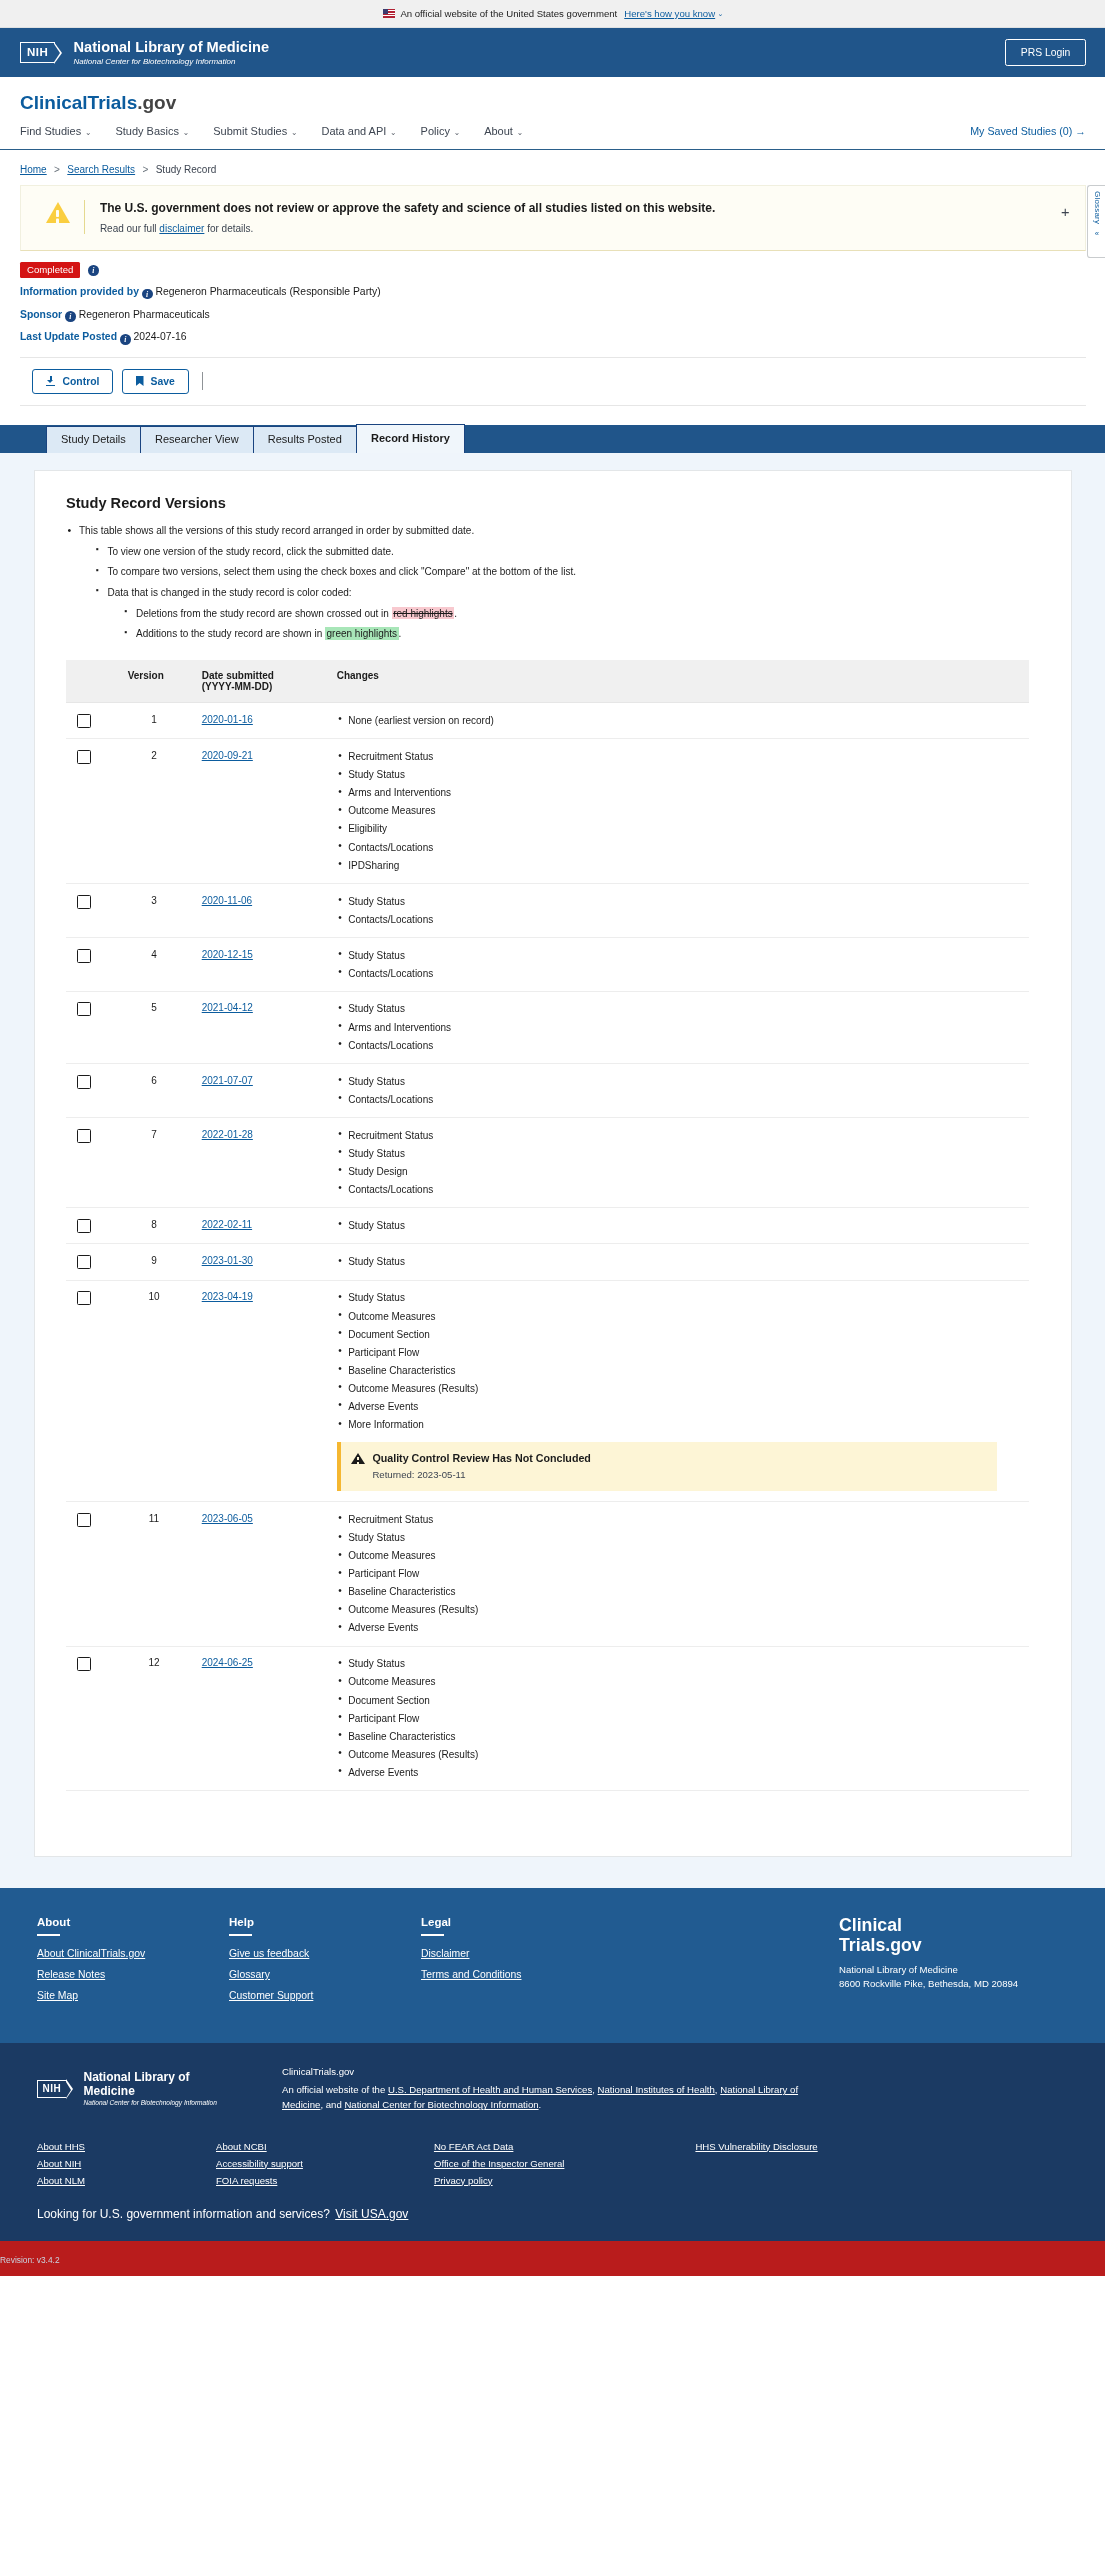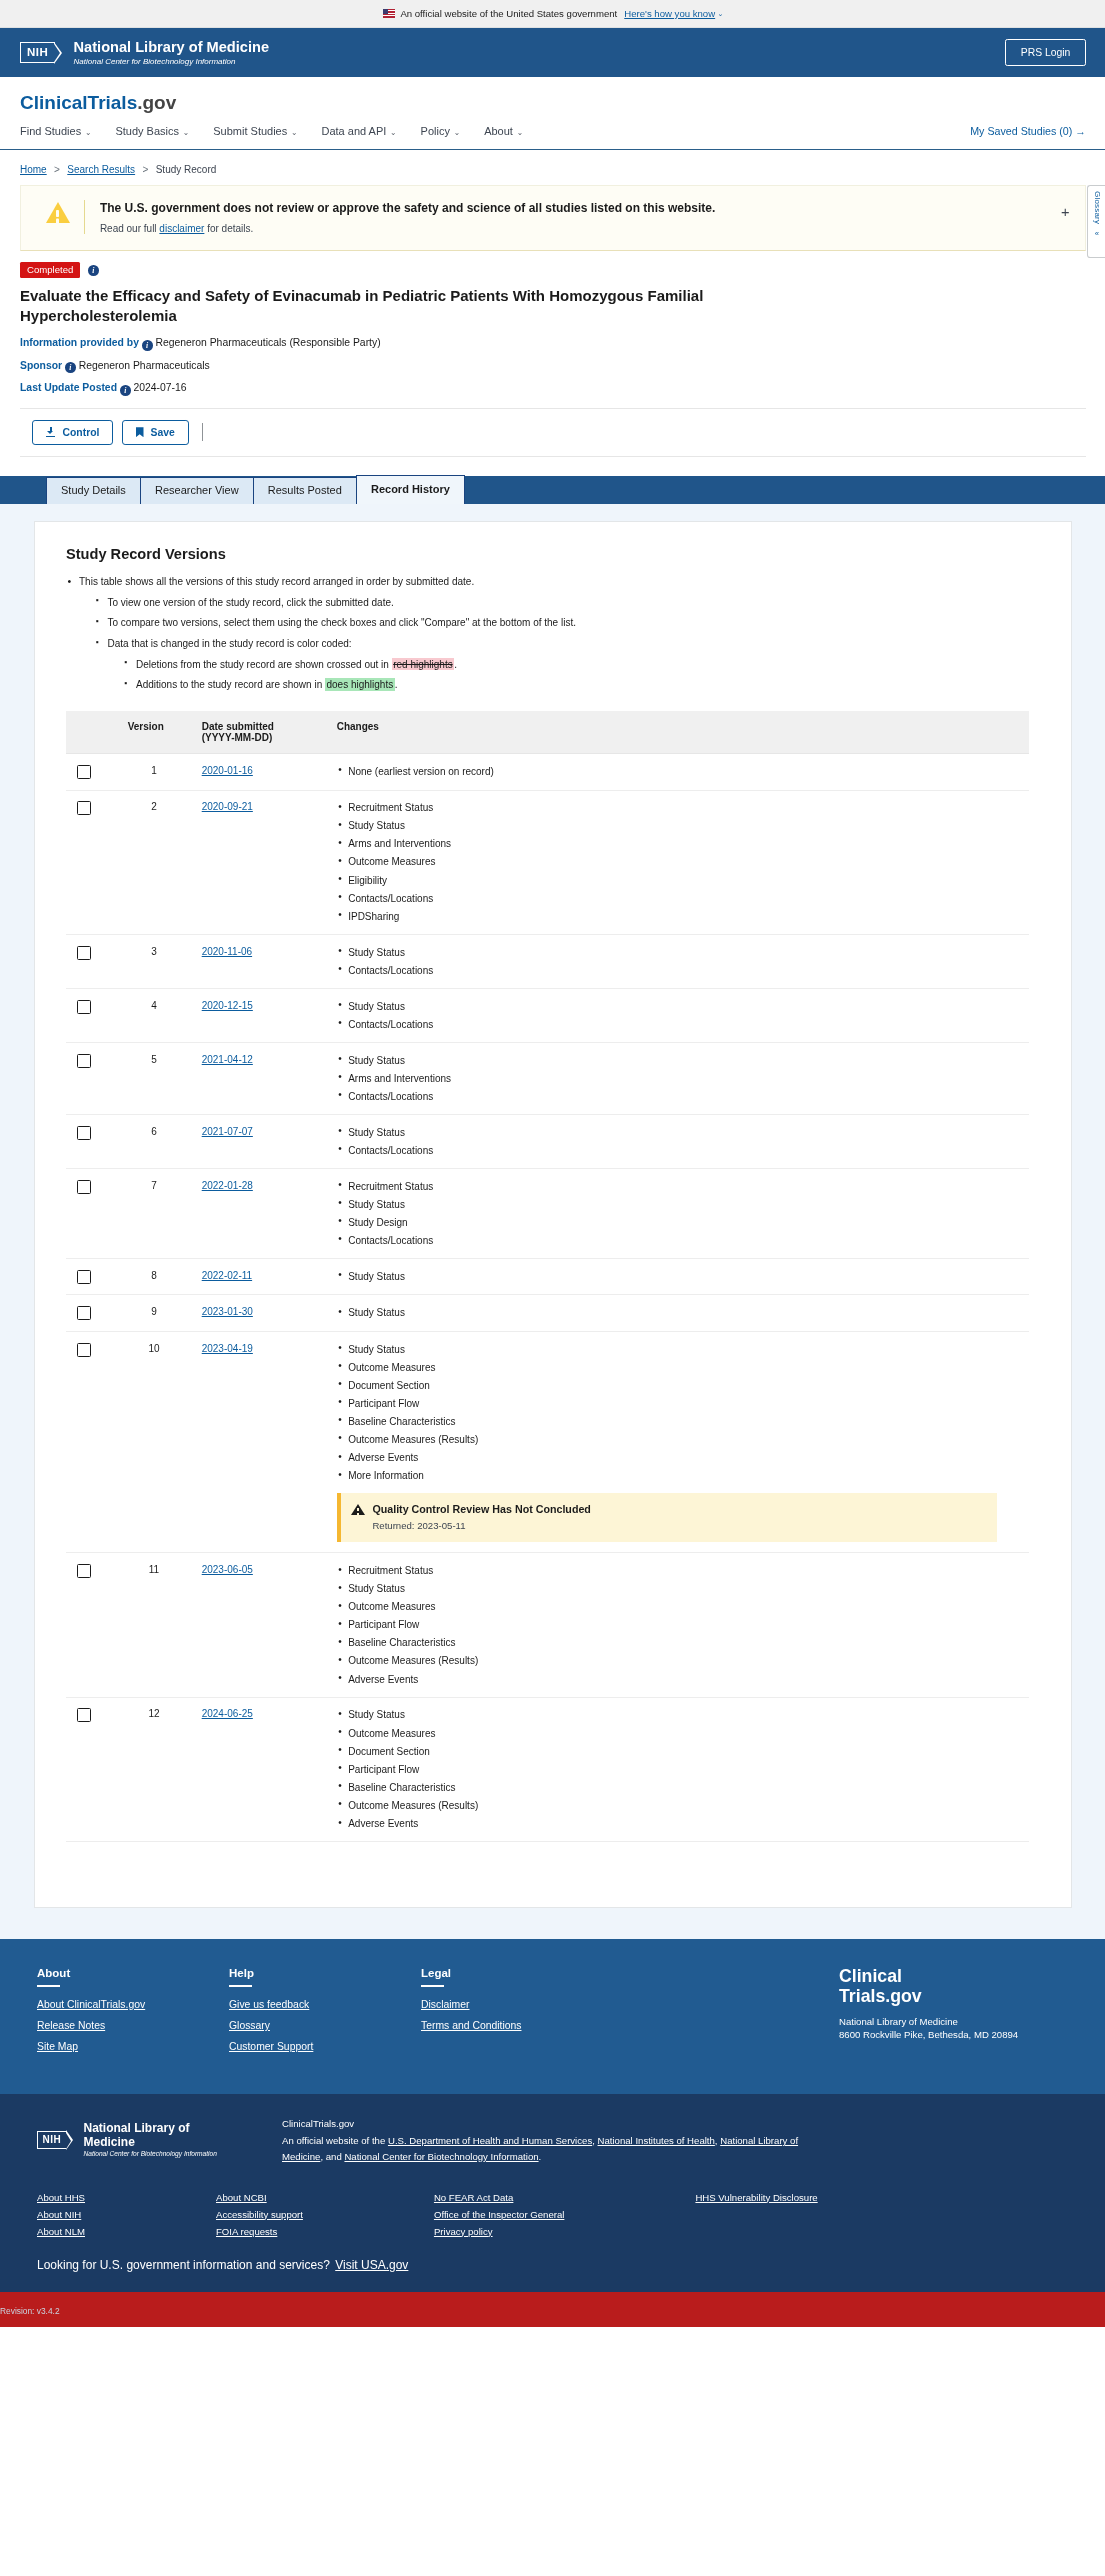--- a/index.html
+++ b/index.html
@@ -456,21 +456,20 @@
         <div class="disc-sub"><span>Read our full </span><a href="#">disclaimer</a><span> for details.</span></div>
       </div>
       <span class="disc-plus">+</span>
     </div>
 
     <div class="status-row">
       <span class="badge-completed">Completed</span>
       <span class="info-dot">i</span>
     </div>
 
-    <h1 class="study-title">Evaluate the Efficacy and Safety of Evinacumab in Pediatric Patients With Homozygous Familial Hypercholesterolemia</h1>
 
     <div class="meta-line">
       <span class="k">Information provided by</span>
       <span class="info-dot">i</span>
       <span class="v">Regeneron Pharmaceuticals (Responsible Party)</span>
     </div>
     <div class="meta-line">
       <span class="k">Sponsor</span>
       <span class="info-dot">i</span>
       <span class="v">Regeneron Pharmaceuticals</span>
@@ -512,21 +511,21 @@
         <ul>
           <li>
             <span>This table shows all the versions of this study record arranged in order by submitted date.</span>
             <ul>
               <li>To view one version of the study record, click the submitted date.</li>
               <li>To compare two versions, select them using the check boxes and click "Compare" at the bottom of the list.</li>
               <li>
                 <span>Data that is changed in the study record is color coded:</span>
                 <ul>
                   <li><span>Deletions from the study record are shown crossed out in </span><span class="hl-red">red highlights</span><span>.</span></li>
-                  <li><span>Additions to the study record are shown in </span><span class="hl-green">does highlights</span><span>.</span></li>
+                  <li><span>Additions to the study record are shown in </span><span class="hl-green">green highlights</span><span>.</span></li>
                 </ul>
               </li>
             </ul>
           </li>
         </ul>
       </div>
 
       <div class="vtable-wrap">
         <table class="vtable">
           <thead>

